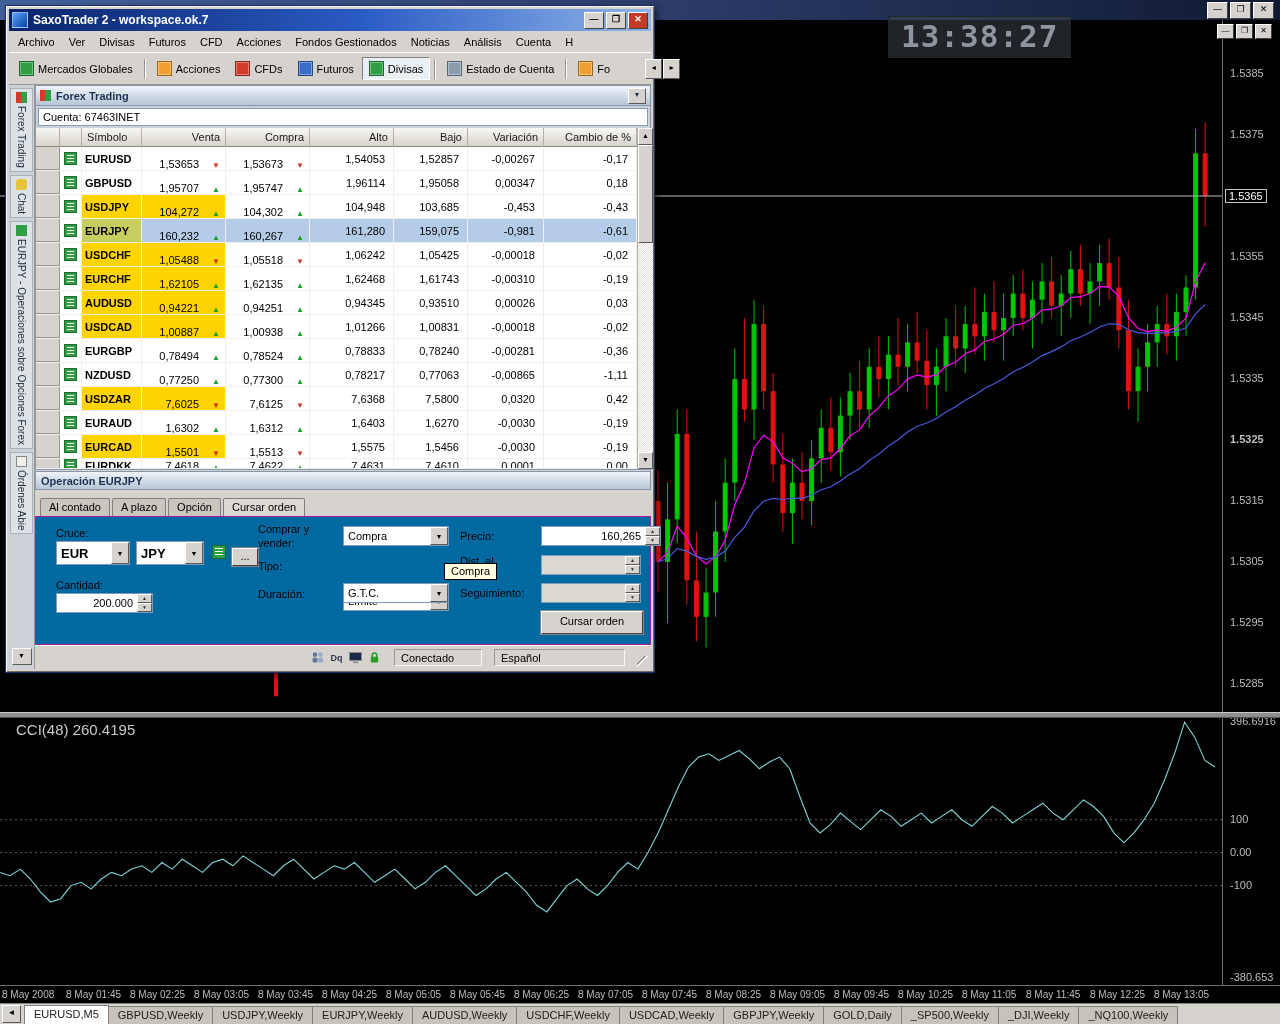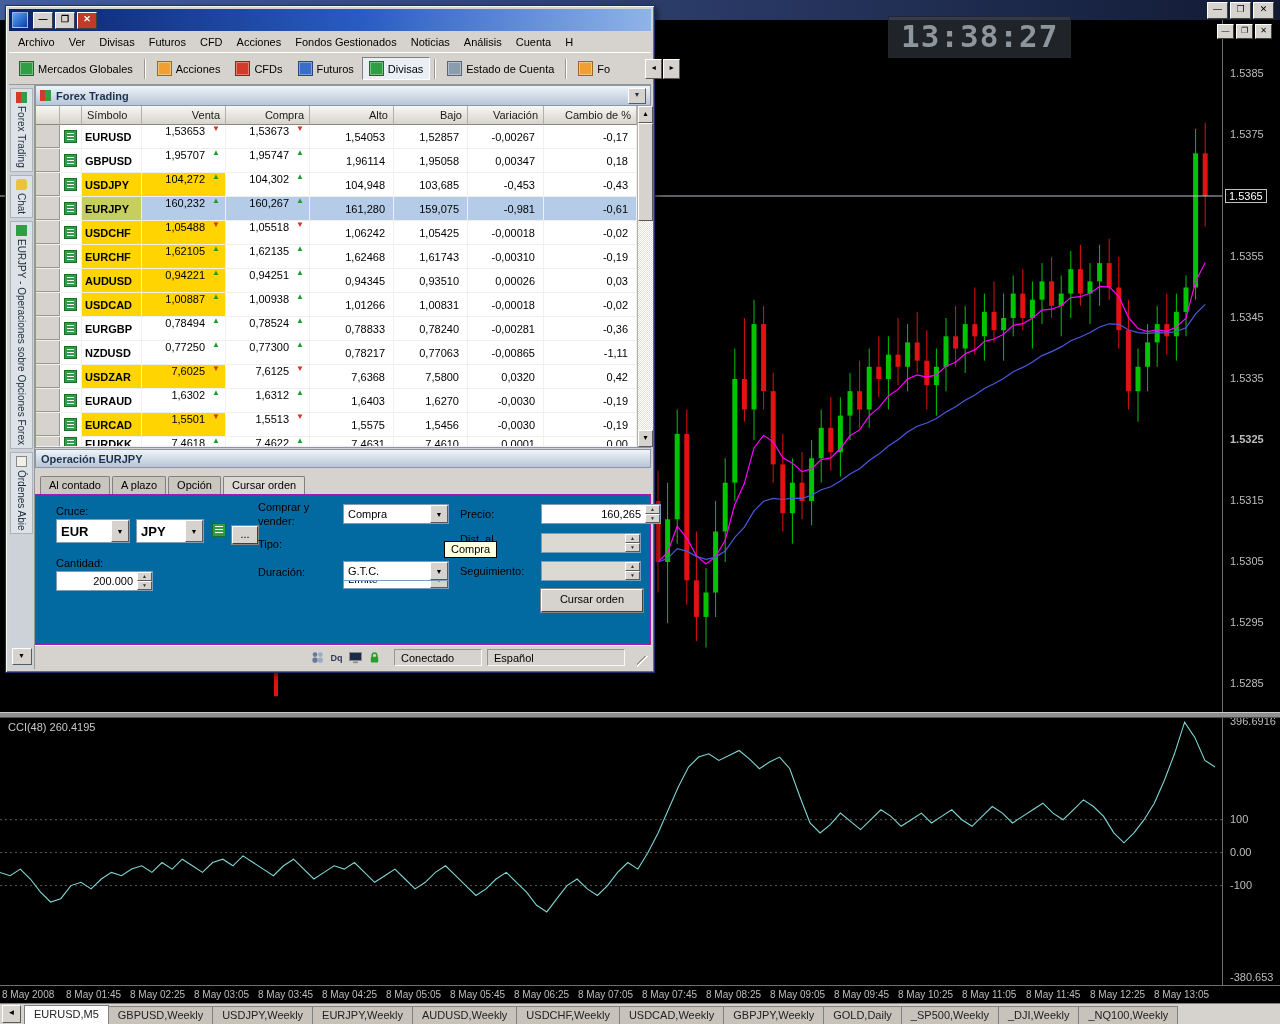--- a/index.html
+++ b/index.html
@@ -20,21 +20,21 @@
   #cci-svg{position:absolute;left:0;top:716px;background:#000;z-index:1;}
   .clock{position:absolute;left:888px;top:16px;z-index:2;padding:1px 12px 3px;
     background:rgba(72,78,86,.45);border:1px solid #23272c;color:#8d959d;
     font-family:"DejaVu Sans Mono",monospace;font-size:31px;font-weight:bold;letter-spacing:1px;}
   #price-scale{position:absolute;left:1222px;top:20px;width:58px;height:965px;background:#000;
     border-left:1px solid #6e6e6e;z-index:2;}
   .pa-label{position:absolute;left:7px;color:#bdbdbd;font-size:11px;white-space:nowrap;}
   .pa-label.pa-current{left:2px;border:1px solid #c2c2c2;padding:0 3px;background:#000;color:#fff;}
   .splitter{position:absolute;left:0;top:712px;width:1280px;height:4px;background:#8f8f8f;
     border-top:1px solid #c9c9c9;border-bottom:1px solid #4f4f4f;z-index:2;}
-  .cci-title{position:absolute;left:8px;top:721px;color:#c9c9c9;font-size:11px;z-index:2;}
+  .cci-title{position:absolute;left:16px;top:721px;color:#c9c9c9;font-size:15px;z-index:2;}
   .axis-sep{position:absolute;left:0;top:985px;width:1280px;height:1px;background:#6e6e6e;z-index:2;}
   #x-axis{position:absolute;left:0;top:986px;width:1280px;height:17px;background:#000;z-index:2;}
   .xl{position:absolute;top:3px;color:#bdbdbd;font-size:10px;white-space:nowrap;}
   #chart-tabbar{position:absolute;left:0;top:1003px;width:1280px;height:21px;background:#d6d3ce;
     border-top:1px solid #808080;display:flex;align-items:flex-end;z-index:2;}
   .ct-scroll{width:17px;height:16px;margin:0 3px 2px 2px;font-size:8px;line-height:14px;text-align:center;}
   #chart-tabs-items{display:flex;align-items:center;height:100%;}
   .ctab{font-size:11px;color:#222;padding:2px 9px 3px;background:#c7c3bb;border:1px solid #808080;
     border-bottom:none;margin-right:-1px;white-space:nowrap;}
   .ctab.active{background:#ffffff;padding-bottom:4px;}
@@ -93,21 +93,21 @@
   .q-row.selected .cell-sym,.q-row.selected .cell-num,.q-row.selected .cell-plain{background:#b5cce8;}
   .q-row.clipped{height:9px;overflow:hidden;}
   .cell-sel{background:#d6d3ce;border-right:1px solid #9a978f;border-bottom:1px solid #9a978f;}
   .cell-ico{display:flex;align-items:center;justify-content:center;border-right:1px solid #f0efec;}
   .inst{width:13px;height:13px;background:#2f9e44;border:1px solid #1d6b2e;box-sizing:border-box;}
   .inst::after{content:"";display:block;height:7px;margin:2px;
     background:repeating-linear-gradient(180deg,#fff 0 1px,transparent 1px 3px);}
   .cell-sym{display:flex;align-items:center;font-weight:bold;padding-left:3px;border-right:1px solid #f0efec;}
   .cell-sym.flag{background:#ffd400;}
   .q-row.selected .cell-sym.flag{background:#c6cf5e;}
-  .cell-num{display:flex;align-items:flex-start;justify-content:flex-end;gap:7px;padding-right:5px;border-right:1px solid #f0efec;}
+  .cell-num{display:flex;align-items:flex-end;justify-content:flex-end;gap:13px;padding-right:5px;border-right:1px solid #f0efec;}
   .cell-num.flag{background:#ffd400;}
   .q-row.selected .cell-num.flag{background:#b5cce8;}
   .arrow{font-size:8px;line-height:8px;}
   .arrow.up{color:#1d9f2d;}
   .arrow.down{color:#d33020;}
   .cell-plain{display:flex;align-items:center;justify-content:flex-end;padding-right:8px;border-right:1px solid #f0efec;}
   .q-scroll{width:15px;flex:none;display:flex;flex-direction:column;background:#f1efe8;border-left:1px solid #b3b0a7;}
   .q-sb{height:15px;flex:none;font-size:7px;line-height:13px;text-align:center;}
   .q-track{flex:1;position:relative;
     background:repeating-conic-gradient(#ffffff 0 25%,#e3e0d7 0 50%) 0 0/2px 2px;}
@@ -140,21 +140,21 @@
   .tooltip{position:absolute;left:408px;top:46px;background:#ffffe1;border:1px solid #000;
     padding:1px 6px 2px;z-index:6;}
   .s-statusbar{height:23px;flex:none;display:flex;align-items:center;background:#d6d3ce;
     border-top:1px solid #fff;font-size:11px;padding:0 3px;}
   .sb-sp{width:270px;flex:none;}
   .sb-icon{width:19px;height:17px;display:flex;align-items:center;justify-content:center;}
   .dq{font-size:9px;color:#333a55;font-weight:bold;}
   .sb-panel{height:17px;display:flex;align-items:center;padding:0 6px;box-sizing:border-box;
     border:1px solid;border-color:#9a978f #f8f8f4 #f8f8f4 #9a978f;text-align:center;}
   .sb-panel.conn{width:88px;margin-left:10px;flex:none;}
-  .sb-panel.lang{flex:1;margin-left:5px;margin-right:12px;}
+  .sb-panel.lang{flex:1;margin-left:12px;margin-right:12px;}
   .grip{width:11px;height:11px;align-self:flex-end;margin-bottom:2px;
     background:
       linear-gradient(135deg,transparent 0 5px,#9a978f 5px 7px,#fff 7px 8px,transparent 8px) ;}
 </style>
 </head>
 <body>
 
 <div class="mt4-titlebar">
   <div class="mt4-btns">
     <div class="wb">—</div>
@@ -469,20 +469,21 @@
       <div class="ctab">GOLD,Daily</div>
       <div class="ctab">_SP500,Weekly</div>
       <div class="ctab">_DJI,Weekly</div>
       <div class="ctab">_NQ100,Weekly</div>
     </div>
 </div>
 
 <div class="saxo">
   <div class="s-titlebar">
     <span class="s-appicon"></span>
+    <span class="s-title">SaxoTrader 2 - workspace.ok.7</span>
     <span class="s-winbtns">
       <span class="s-wb">—</span>
       <span class="s-wb">❐</span>
       <span class="s-wb close">✕</span>
     </span>
   </div>
   <div class="s-menubar" id="saxo-menu">
       <span class="menu-item">Archivo</span>
       <span class="menu-item">Ver</span>
       <span class="menu-item">Divisas</span>
@@ -554,20 +555,23 @@
             <span class="sb-label">Órdenes Abie</span>
           </div>
         </div>
       <div class="sb-bottom raised">▼</div>
     </div>
     <div class="s-main">
       <div class="panel-header">
         <span class="ph-ico"></span>
         <span>Forex Trading</span>
         <span class="ph-dd raised">▼</span>
+      </div>
+      <div class="account-row">
+        <span class="account-box">Cuenta: 67463INET</span>
       </div>
       <div class="quotes">
         <div class="q-table">
           <div class="q-header grid-cols" id="q-header">
               <div class="q-h"></div>
               <div class="q-h"></div>
               <div class="q-h">Símbolo</div>
               <div class="q-h num">Venta</div>
               <div class="q-h num">Compra</div>
               <div class="q-h num">Alto</div>

